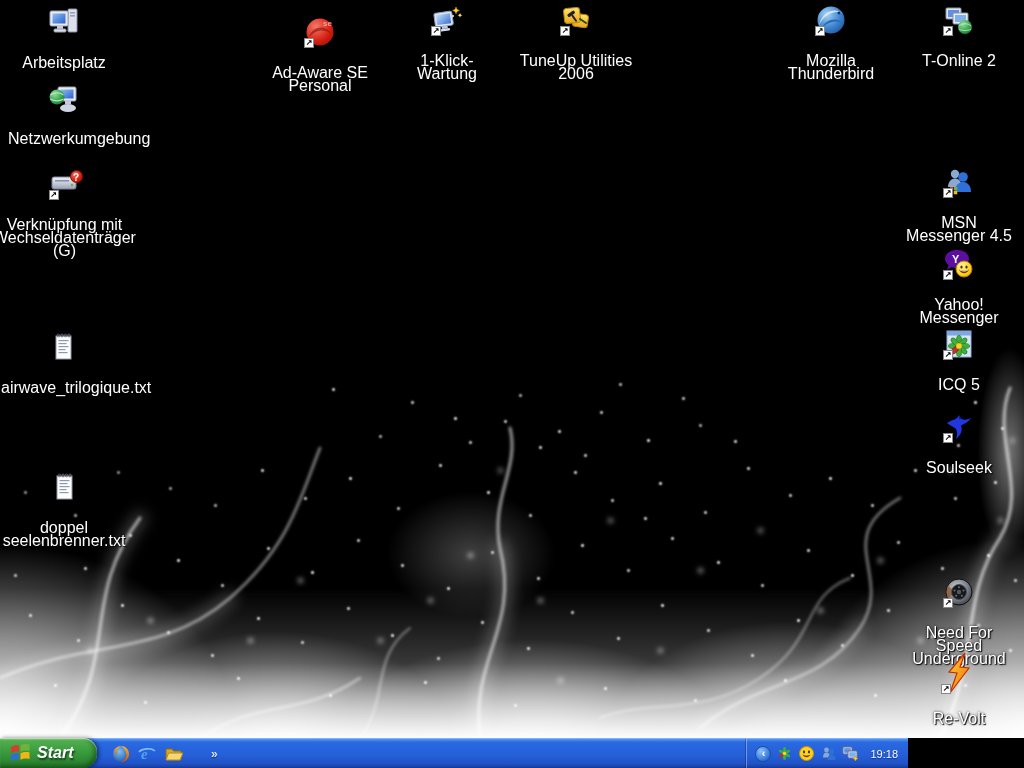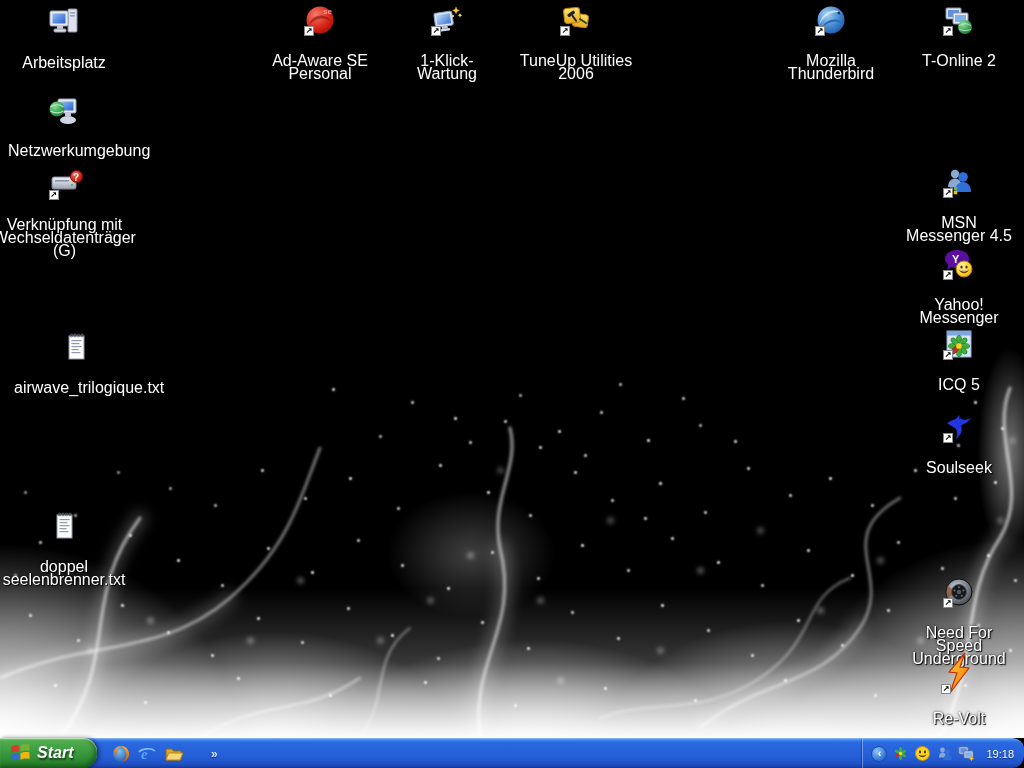--- a/index.html
+++ b/index.html
@@ -68,23 +68,23 @@
   .dicon .glyph svg{display:block;}
   .dicon .lbl{margin-top:18px;font-size:16px;line-height:13px;color:#fff;
     text-shadow:1px 1px 1px rgba(0,0,0,.95),0 0 3px rgba(0,0,0,.9);}
   .shortcut{position:absolute;left:0;bottom:0;width:10px;height:10px;background:#fff;
     border:1px solid #888;box-sizing:border-box;font-size:8px;line-height:8px;color:#000;
     text-align:center;font-weight:bold;}
   .badge-q{position:absolute;right:-2px;top:2px;width:13px;height:13px;border-radius:50%;
     background:radial-gradient(circle at 35% 30%,#f26a5a,#c41808 70%);color:#fff;font-size:10px;
     font-weight:bold;line-height:13px;text-align:center;border:1px solid #8e0f04;box-sizing:border-box;}
   
-  .taskbar{position:absolute;left:0;bottom:0;width:1024px;height:30px;
+  .taskbar{position:absolute;left:0;bottom:0;width:908px;height:30px;
     background:linear-gradient(180deg,#5c9cf5 0%,#3e82ec 5%,#2a69e0 12%,#2560d9 55%,#2053c6 85%,#1a45ab 94%,#14379b 100%);
-    border-top:1px solid #7fb0f6;box-sizing:border-box;display:flex;align-items:center;border-radius:12px;}
+    border-top:1px solid #7fb0f6;box-sizing:border-box;display:flex;align-items:center;}
   .startbtn{position:relative;height:30px;width:97px;margin-top:-1px;flex:0 0 auto;
     border-radius:0 14px 14px 0;cursor:pointer;display:flex;align-items:center;padding-left:10px;box-sizing:border-box;
     background:linear-gradient(180deg,#8ed07f 0%,#4fae4d 10%,#3b9c3f 45%,#2e8a33 75%,#257728 100%);
     box-shadow:inset 0 1px 1px rgba(255,255,255,.55),inset -3px -2px 5px rgba(0,40,0,.45),2px 0 4px rgba(0,0,30,.5);}
   .startbtn .slabel{color:#fff;font-size:16px;font-weight:bold;font-style:italic;margin-left:6px;
     text-shadow:1px 2px 2px rgba(0,0,0,.6);}
   .quicklaunch{display:flex;align-items:center;gap:6px;margin-left:14px;flex:0 0 auto;}
   .ql-btn{width:20px;height:20px;display:flex;align-items:center;justify-content:center;cursor:pointer;}
   .ql-chevron{color:#d5e6fb;font-size:12px;font-weight:bold;margin-left:22px;cursor:pointer;
     text-shadow:0 1px 1px rgba(0,0,40,.5);}
@@ -146,21 +146,21 @@
           <rect x="22" y="9" width="5" height="1.6" fill="#9aa2ba"></rect>
         <rect x="2" y="5" width="18" height="15" rx="1.5" fill="#e9ebf3" stroke="#9aa0b5"></rect>
         <rect x="4.5" y="7.5" width="13" height="10" fill="url(#scrB)"></rect>
         <rect x="9" y="20" width="6" height="3" fill="#c6cad9"></rect>
         <rect x="6" y="23" width="12" height="3" rx="1" fill="#d8dce8" stroke="#9aa0b5"></rect>
       </svg>
     </div>
     <div class="lbl">Arbeitsplatz</div>
   </div>
 
-  <div class="dicon" style="left:256px;top:4px;width:128px;">
+  <div class="dicon" style="left:256px;top:16px;width:128px;">
     <div class="glyph">
       <svg width="32" height="32" viewBox="0 0 32 32">
         <defs>
             <radialGradient id="redG" cx=".35" cy=".3" r=".9">
               <stop offset="0" stop-color="#f47a6a"></stop>
               <stop offset=".6" stop-color="#d51f12"></stop>
               <stop offset="1" stop-color="#8e0c04"></stop>
             </radialGradient>
           </defs>
         <circle cx="16" cy="16" r="13.5" fill="url(#redG)"></circle>
@@ -254,21 +254,21 @@
         <rect x="12" y="11" width="11" height="7" fill="#7fb0ee"></rect>
         <circle cx="22" cy="23" r="7" fill="url(#glo1)"></circle>
         <path d="M16,22 C19,19 25,19 28,22" stroke="#cdeccd" stroke-width="1" fill="none" opacity=".8"></path>
         <path d="M16,25 C19,27 25,27 28,25" stroke="#cdeccd" stroke-width="1" fill="none" opacity=".8"></path>
       </svg>
       <span class="shortcut">↗</span>
     </div>
     <div class="lbl">T-Online 2</div>
   </div>
 
-  <div class="dicon" style="left:8px;top:94px;width:112px;">
+  <div class="dicon" style="left:8px;top:82px;width:112px;">
     <div class="glyph">
       <svg width="32" height="32" viewBox="0 0 32 32">
         <defs>
             <radialGradient id="glo2" cx=".35" cy=".3" r=".9">
               <stop offset="0" stop-color="#8fe09a"></stop>
               <stop offset=".6" stop-color="#2f9e4a"></stop>
               <stop offset="1" stop-color="#14642a"></stop>
             </radialGradient>
           </defs>
         <rect x="10" y="5" width="18" height="14" rx="1.5" fill="#e9ebf3" stroke="#9aa0b5"></rect>
@@ -296,21 +296,21 @@
         <rect x="3" y="9" width="24" height="12" rx="2" fill="url(#drv)" stroke="#7d8499"></rect>
         <rect x="6" y="12" width="14" height="1.6" fill="#8d94a8"></rect>
         <circle cx="23" cy="17" r="1.2" fill="#6fae4a"></circle>
       </svg>
       <span class="badge-q">?</span>
       <span class="shortcut">↗</span>
     </div>
     <div class="lbl">Verknüpfung mit Wechseldatenträger (G)</div>
   </div>
 
-  <div class="dicon" style="left:14px;top:331px;width:124px;">
+  <div class="dicon" style="left:1px;top:331px;width:124px;">
     <div class="glyph">
       <svg width="32" height="32" viewBox="0 0 32 32">
         <rect x="9" y="5" width="15" height="23" fill="#fdfdfd" stroke="#8e96a8"></rect>
         <g stroke="#667" fill="none" stroke-width=".9">
           <circle cx="11.5" cy="4.5" r="1.4"></circle>
             <circle cx="15" cy="4.5" r="1.4"></circle>
             <circle cx="18.5" cy="4.5" r="1.4"></circle>
             <circle cx="22" cy="4.5" r="1.4"></circle>
         </g>
         <g fill="#8a9bb0">
@@ -319,21 +319,21 @@
           <rect x="11.5" y="15" width="10" height="1.2"></rect>
             <rect x="11.5" y="18" width="7" height="1.2"></rect>
           <rect x="11.5" y="21" width="9" height="1.2"></rect>
         </g>
       </svg>
     </div>
     <div class="lbl">airwave_trilogique.txt</div>
   </div>
 
 
-  <div class="dicon" style="left:0px;top:510px;width:128px;">
+  <div class="dicon" style="left:0px;top:471px;width:128px;">
     <div class="glyph">
       <svg width="32" height="32" viewBox="0 0 32 32">
         <rect x="9" y="5" width="15" height="23" fill="#fdfdfd" stroke="#8e96a8"></rect>
         <g stroke="#667" fill="none" stroke-width=".9">
           <circle cx="11.5" cy="4.5" r="1.4"></circle>
             <circle cx="15" cy="4.5" r="1.4"></circle>
             <circle cx="18.5" cy="4.5" r="1.4"></circle>
             <circle cx="22" cy="4.5" r="1.4"></circle>
         </g>
         <g fill="#8a9bb0">

